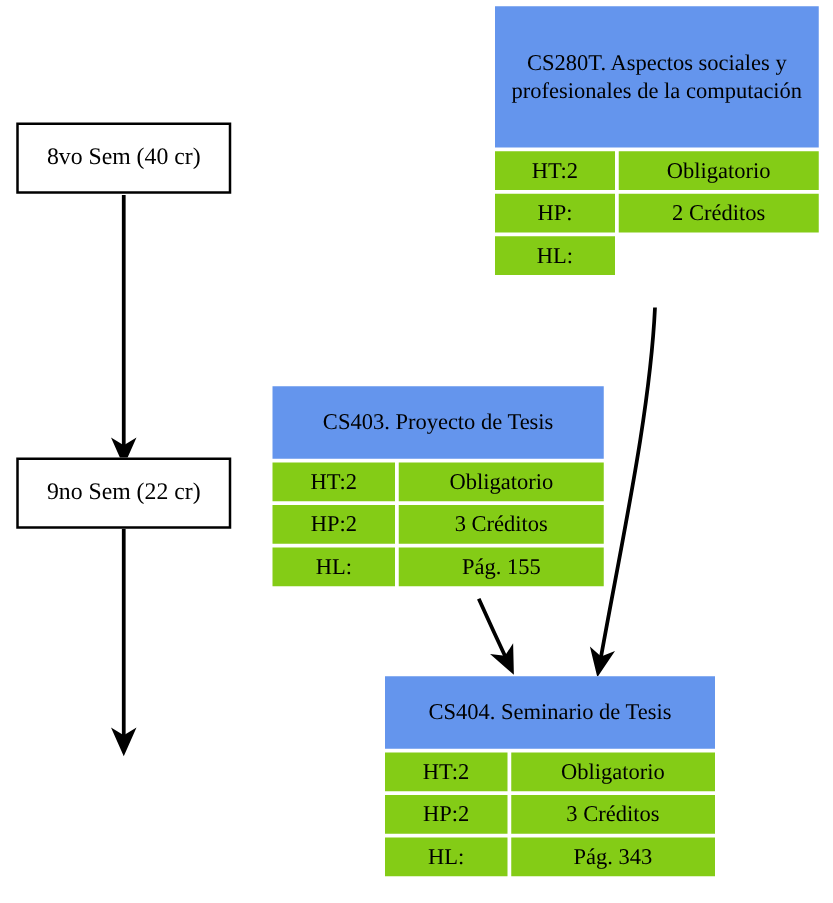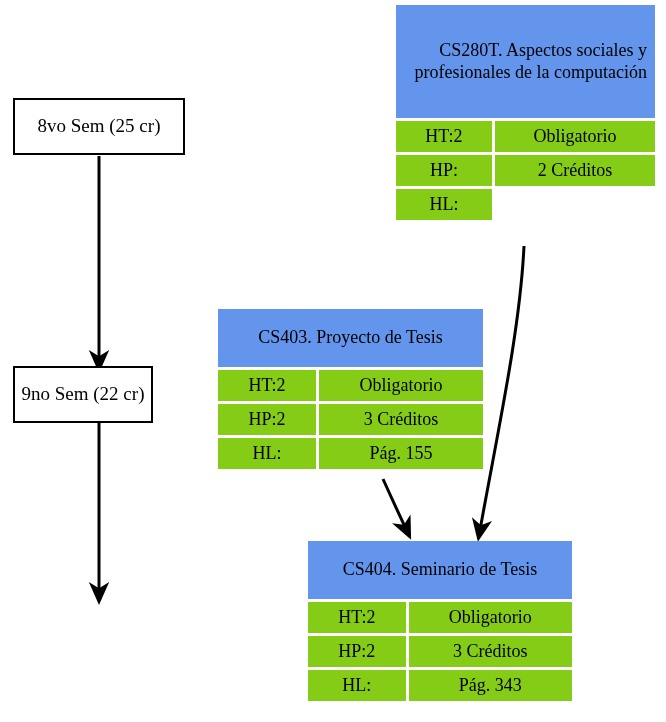--- a/index.html
+++ b/index.html
@@ -37,21 +37,21 @@
   .course-card {
     position: absolute;
     box-sizing: border-box;
     background: #ffffff;
     display: flex;
     flex-direction: column;
     gap: 3px;
   }
   .course-title {
     background: #6495ED;
-    text-align: right;
+    text-align: center;
     font-size: 18px;
     line-height: 1.18;
     padding: 6px 8px;
     display: flex;
     align-items: center;
     justify-content: center;
     box-sizing: border-box;
   }
   .course-row {
     display: flex;
@@ -96,24 +96,24 @@
     <line x1="99" y1="156" x2="99" y2="361" stroke="#000000" stroke-width="3" marker-end="url(#ah)"></line>
 
     <line x1="99" y1="423" x2="99" y2="593" stroke="#000000" stroke-width="3" marker-end="url(#ah)"></line>
 
     <path d="M383,479 C392,499 398,512 406,529" fill="none" stroke="#000000" stroke-width="3" marker-end="url(#ah)"></path>
 
     <path d="M524,246 C520,330 498,430 480,530" fill="none" stroke="#000000" stroke-width="3" marker-end="url(#ah)"></path>
   </svg>
 
   <div class="sem-box" style="left:13px; top:98px; width:172px; height:57px;">
-    <span>8vo Sem (25 cr)</span>
+    <span>8vo Sem (40 cr)</span>
   </div>
 
-  <div class="sem-box" style="left:13px; top:366px; width:140px; height:57px;">
+  <div class="sem-box" style="left:13px; top:366px; width:172px; height:57px;">
     <span>9no Sem (22 cr)</span>
   </div>
 
 
   <div class="course-card" style="left:396px; top:5px; width:259px;">
     <div class="course-title" style="height:113px;">CS280T. Aspectos sociales y profesionales de la computación</div>
     <div class="course-row">
       <div class="cell cell-left">HT:2</div>
       <div class="cell cell-right">Obligatorio</div>
     </div>

